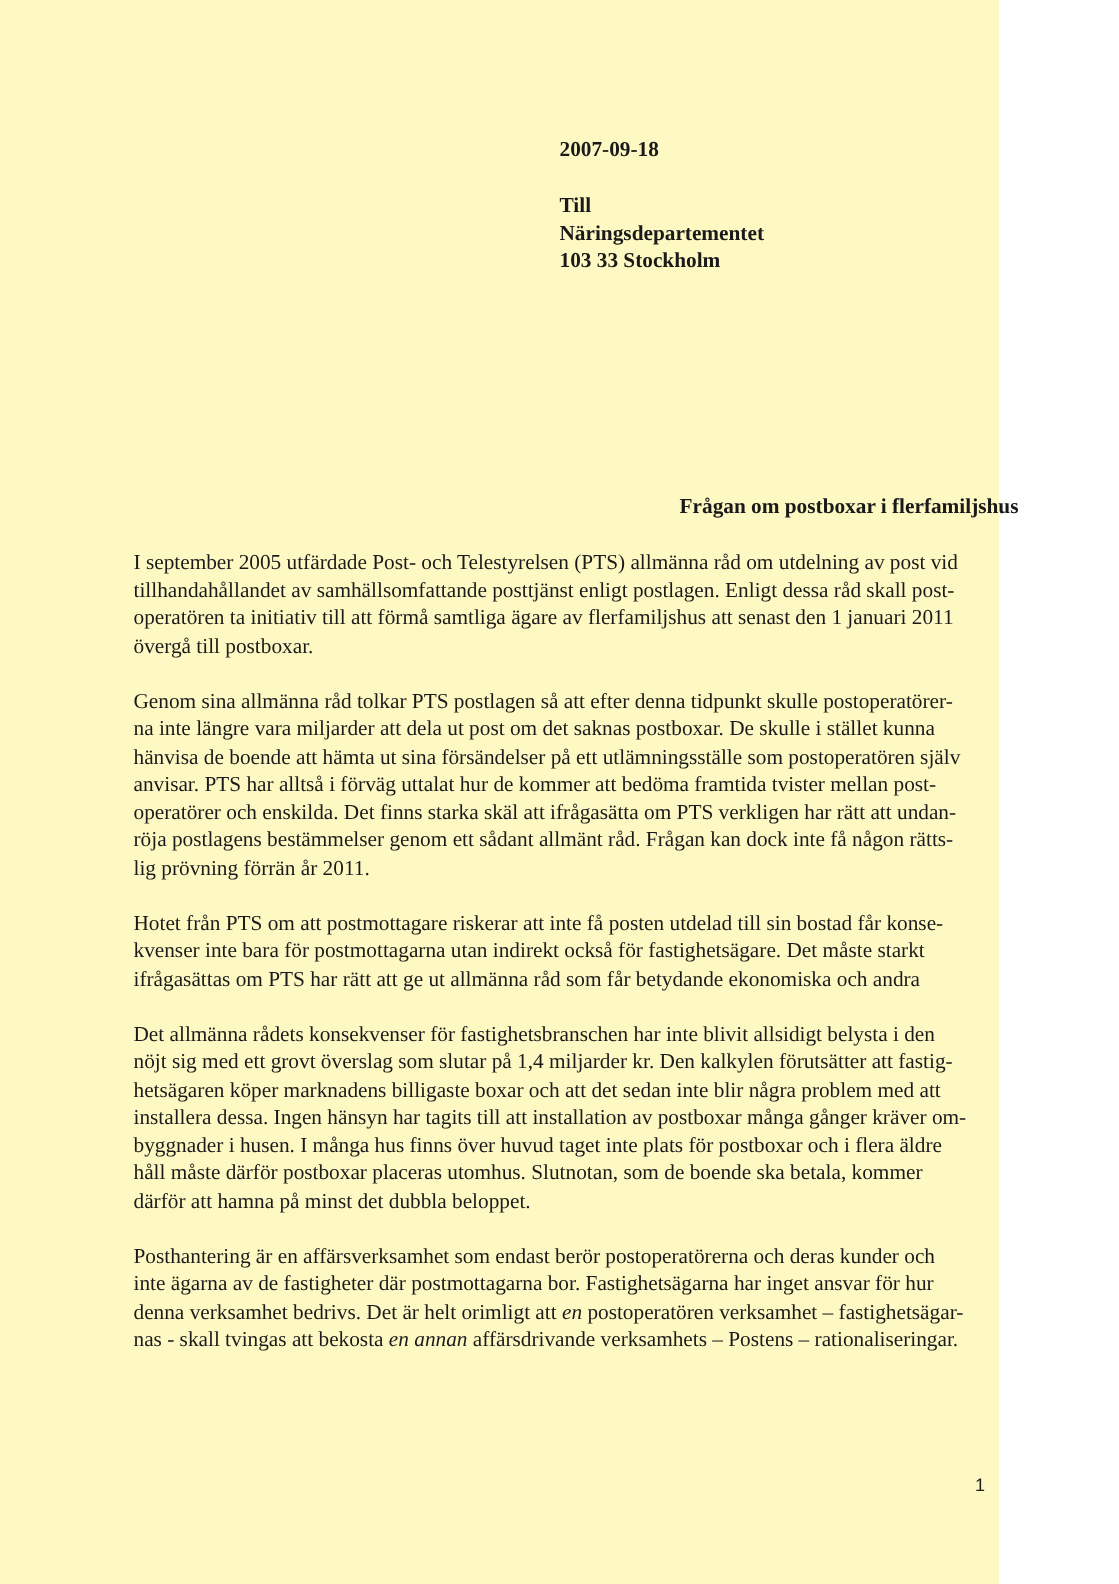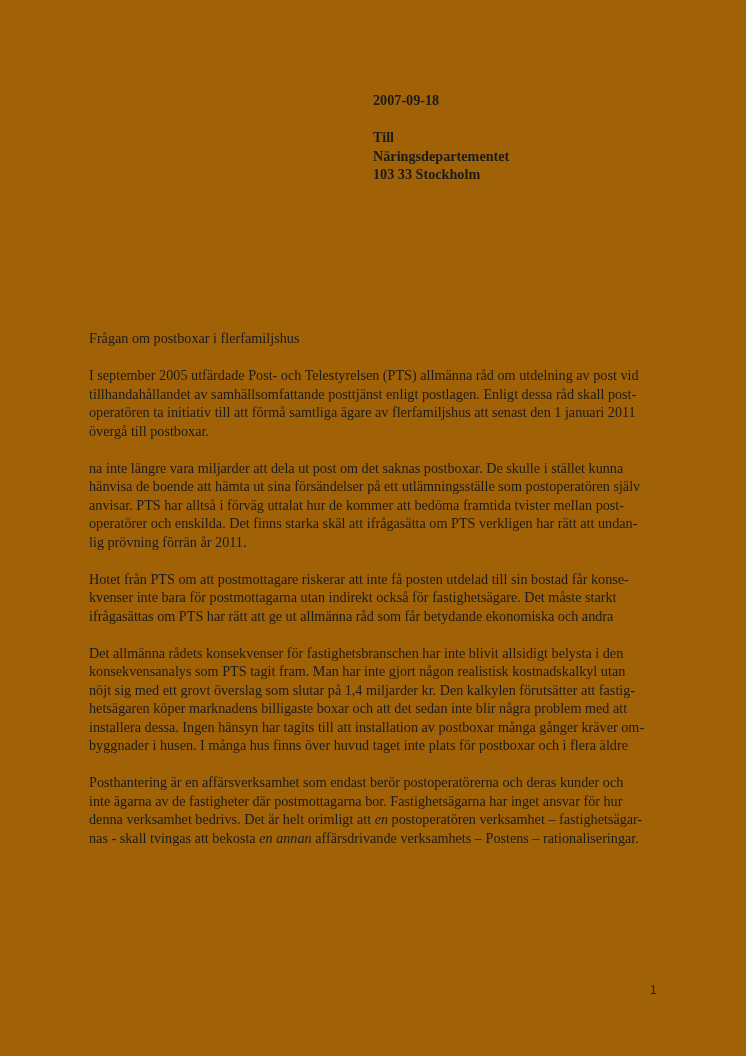--- a/index.html
+++ b/index.html
@@ -1,23 +1,23 @@
 <!DOCTYPE html>
 <html><head>
 <meta charset="utf-8">
 <style>
   html, body { margin: 0; padding: 0; background: #ffffff; }
   body { width: 746px; height: 1056px; position: relative; overflow: hidden;
          font-family: "Liberation Serif", "DejaVu Serif", serif; color: #1a1a1a; }
-  .page { position: absolute; left: 0; top: 0; width: 746px; height: 1056px; background: #a16207; }
+  .page { position: absolute; left: 0; top: 0; width: 666px; height: 1056px; background: #fef9c3; }
   .address { position: absolute; left: 373px; top: 91px; font-weight: bold; font-size: 14.2px; line-height: 18.5px; }
   .address .line { display: block; white-space: nowrap; }
   .address .gap { height: 18.5px; }
   .body { position: absolute; left: 89px; top: 329px; width: 590px; font-size: 14.2px; line-height: 18.5px; }
-  .heading { font-weight: normal; margin: 0 0 18.5px 0; white-space: nowrap; }
+  .heading { font-weight: bold; margin: 0 0 18.5px 0; white-space: nowrap; text-align: right; }
   .para { margin: 0 0 18.5px 0; }
   .para .ln { display: block; white-space: nowrap; }
   .page-number { position: absolute; left: 650px; top: 983px; font-family: "Liberation Sans", "DejaVu Sans", sans-serif; font-size: 12px; color: #222; }
   em { }
 </style>
 </head>
 <body>
 
 <div class="page">
 
@@ -33,40 +33,43 @@
     <div class="heading">Frågan om postboxar i flerfamiljshus</div>
 
     <div class="para">
       <span class="ln">I september 2005 utfärdade Post- och Telestyrelsen (PTS) allmänna råd om utdelning av post vid</span>
       <span class="ln">tillhandahållandet av samhällsomfattande posttjänst enligt postlagen. Enligt dessa råd skall post-</span>
       <span class="ln">operatören ta initiativ till att förmå samtliga ägare av flerfamiljshus att senast den 1 januari 2011</span>
       <span class="ln">övergå till postboxar.</span>
     </div>
 
     <div class="para">
+      <span class="ln">Genom sina allmänna råd tolkar PTS postlagen så att efter denna tidpunkt skulle postoperatörer-</span>
       <span class="ln">na inte längre vara miljarder att dela ut post om det saknas postboxar. De skulle i stället kunna</span>
       <span class="ln">hänvisa de boende att hämta ut sina försändelser på ett utlämningsställe som postoperatören själv</span>
       <span class="ln">anvisar. PTS har alltså i förväg uttalat hur de kommer att bedöma framtida tvister mellan post-</span>
       <span class="ln">operatörer och enskilda. Det finns starka skäl att ifrågasätta om PTS verkligen har rätt att undan-</span>
+      <span class="ln">röja postlagens bestämmelser genom ett sådant allmänt råd. Frågan kan dock inte få någon rätts-</span>
       <span class="ln">lig prövning förrän år 2011.</span>
     </div>
 
     <div class="para">
       <span class="ln">Hotet från PTS om att postmottagare riskerar att inte få posten utdelad till sin bostad får konse-</span>
       <span class="ln">kvenser inte bara för postmottagarna utan indirekt också för fastighetsägare. Det måste starkt</span>
       <span class="ln">ifrågasättas om PTS har rätt att ge ut allmänna råd som får betydande ekonomiska och andra</span>
     </div>
 
     <div class="para">
       <span class="ln">Det allmänna rådets konsekvenser för fastighetsbranschen har inte blivit allsidigt belysta i den</span>
-      <span class="ln">konsekvensanalys som PTS tagit fram. Man har inte gjort någon realistisk kostnadskalkyl utan</span>
       <span class="ln">nöjt sig med ett grovt överslag som slutar på 1,4 miljarder kr. Den kalkylen förutsätter att fastig-</span>
       <span class="ln">hetsägaren köper marknadens billigaste boxar och att det sedan inte blir några problem med att</span>
       <span class="ln">installera dessa. Ingen hänsyn har tagits till att installation av postboxar många gånger kräver om-</span>
       <span class="ln">byggnader i husen. I många hus finns över huvud taget inte plats för postboxar och i flera äldre</span>
+      <span class="ln">håll måste därför postboxar placeras utomhus. Slutnotan, som de boende ska betala, kommer</span>
+      <span class="ln">därför att hamna på minst det dubbla beloppet.</span>
     </div>
 
     <div class="para">
       <span class="ln">Posthantering är en affärsverksamhet som endast berör postoperatörerna och deras kunder och</span>
       <span class="ln">inte ägarna av de fastigheter där postmottagarna bor. Fastighetsägarna har inget ansvar för hur</span>
       <span class="ln"><span>denna verksamhet bedrivs. Det är helt orimligt att </span><em>en</em><span> postoperatören verksamhet – fastighetsägar-</span></span>
       <span class="ln"><span>nas - skall tvingas att bekosta </span><em>en annan</em><span> affärsdrivande verksamhets – Postens – rationaliseringar.</span></span>
     </div>
   </div>
 

